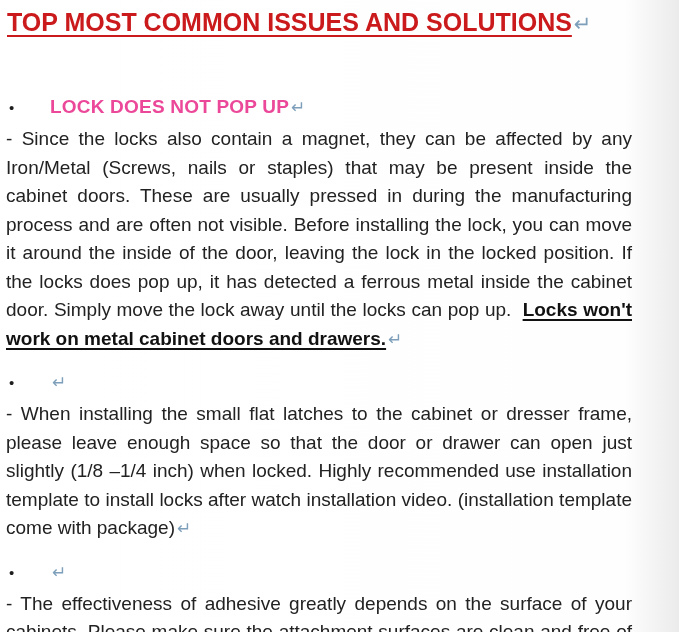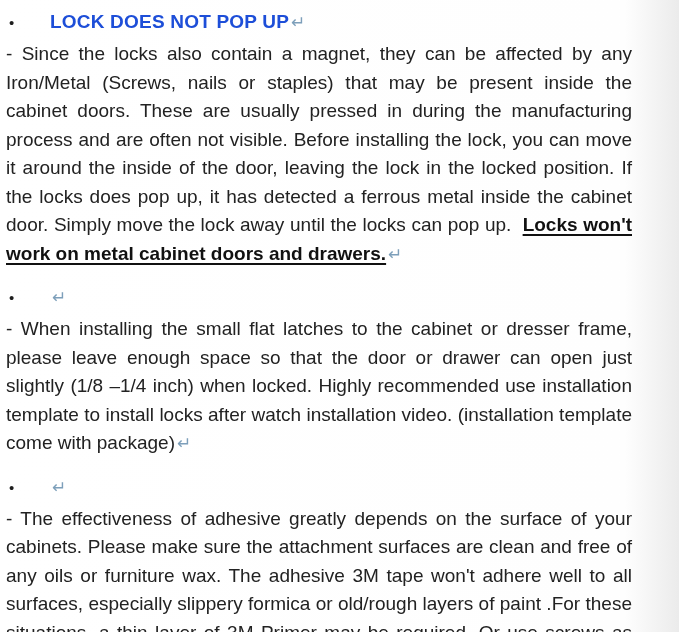--- a/index.html
+++ b/index.html
@@ -45,22 +45,23 @@
   .bullet {
     width: 41px;
     padding-left: 3px;
     font-size: 15px;
     color: #1e1e1e;
     flex: 0 0 auto;
   }
   .heading {
     font-size: 19px;
     font-weight: bold;
-    color: #1d4ed8;
+    color: #ec4899;
     letter-spacing: 0.2px;
+    margin-top: 32px;
   }
   .para {
     margin: 0;
     font-size: 19px;
     line-height: 28.5px;
     text-align: justify;
     color: #222222;
   }
   .bold-note {
     font-weight: bold;
@@ -80,20 +81,21 @@
   }
   .doc-title .return-mark {
     font-size: 21px;
   }
 </style>
 </head>
 <body>
 
 <div class="page">
 
+  <h1 class="doc-title"><span class="title-text">TOP MOST COMMON ISSUES AND SOLUTIONS</span><span class="return-mark">↵</span></h1>
 
   <div class="section">
     <div class="heading-row">
       <span class="bullet">•</span>
       <span class="heading">LOCK DOES NOT POP UP</span>
       <span class="return-mark">↵</span>
     </div>
     <p class="para"><span>- Since the locks also contain a magnet, they can be affected by any Iron/Metal (Screws, nails or staples) that may be present inside the cabinet doors. These are usually pressed in during the manufacturing process and are often not visible. Before installing the lock, you can move it around the inside of the door, leaving the lock in the locked position. If the locks does pop up, it has detected a ferrous metal inside the cabinet door. Simply move the lock away until the locks can pop up.&nbsp; </span><span class="bold-note">Locks won't work on metal cabinet doors and drawers.</span><span class="return-mark">↵</span></p>
   </div>
 

